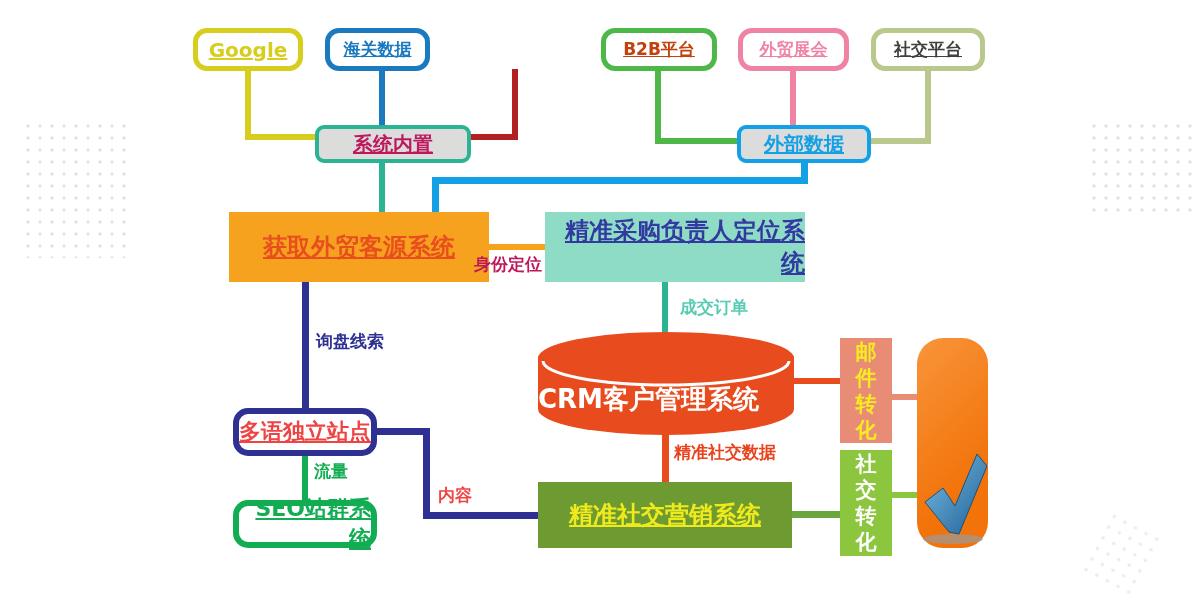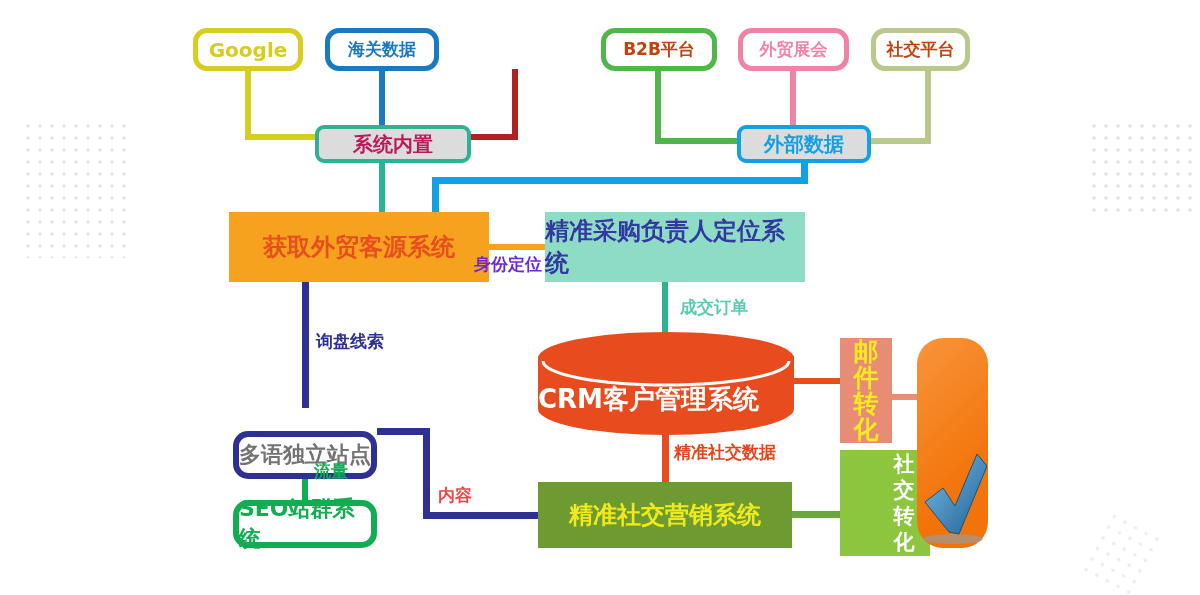--- a/index.html
+++ b/index.html
@@ -2,21 +2,21 @@
 <html><head>
 <meta charset="utf-8">
 <style>
   html,body{margin:0;padding:0;background:#ffffff;}
   body{width:1200px;height:595px;overflow:hidden;
        font-family:"DejaVu Sans","Liberation Sans",sans-serif;}
   .canvas{position:relative;width:1200px;height:595px;background:#ffffff;}
 
   
   .node{position:absolute;box-sizing:border-box;display:flex;align-items:center;
-        justify-content:center;text-align:left;font-weight:bold;}
+        justify-content:center;text-align:right;font-weight:bold;text-decoration:underline;}
   .pill{height:43px;border-radius:14px;border:5px solid;background:#ffffff;font-size:17px;}
   .hub{height:38px;border-radius:9px;border:4px solid;background:#dcdcdc;font-size:20px;}
   .bigbox{font-size:24px;}
   .framed{background:#ffffff;border:6px solid;border-radius:15px;font-size:22px;}
 
   
   .seg{position:absolute;}
 
   
   .elabel{position:absolute;font-weight:bold;font-size:17px;white-space:nowrap;}
@@ -92,63 +92,63 @@
 
   <div class="seg" style="left:302px;top:282px;width:7px;height:126px;background:#2e3192;"></div>
 
   <div class="seg" style="left:377px;top:428px;width:53px;height:7px;background:#2e3192;"></div>
   <div class="seg" style="left:423px;top:428px;width:7px;height:91px;background:#2e3192;"></div>
   <div class="seg" style="left:423px;top:512px;width:115px;height:7px;background:#2e3192;"></div>
 
   <div class="seg" style="left:302px;top:456px;width:6px;height:44px;background:#12ad52;"></div>
 
   <div class="node pill" style="left:193px;top:28px;width:110px;border-color:#d6cd1e;color:#d6cd1e;font-size:20px;">Google</div>
-  <div class="node pill" style="left:325px;top:28px;width:114px;border-color:#1b79c0;color:#1b79c0;">海关数据</div>
+  <div class="node pill" style="left:325px;top:28px;width:105px;border-color:#1b79c0;color:#1b79c0;">海关数据</div>
   <div class="node pill" style="left:601px;top:28px;width:116px;border-color:#4db748;color:#c2410c;">B2B平台</div>
   <div class="node pill" style="left:738px;top:28px;width:111px;border-color:#f083a4;color:#f083a4;">外贸展会</div>
-  <div class="node pill" style="left:871px;top:28px;width:99px;border-color:#b8c98b;color:#c2410c;">社交平台</div>
+  <div class="node pill" style="left:871px;top:28px;width:114px;border-color:#b8c98b;color:#404040;">社交平台</div>
 
   <div class="node hub" style="left:315px;top:125px;width:156px;border-color:#2cb394;color:#be185d;">系统内置</div>
   <div class="node hub" style="left:737px;top:125px;width:134px;border-color:#14a0e4;color:#14a0e4;">外部数据</div>
 
   <div class="node bigbox" style="left:205px;top:212px;width:260px;height:70px;background:#f6a21f;color:#e84e1e;margin-left:24px;">获取外贸客源系统</div>
   <div class="node bigbox" style="left:545px;top:212px;width:260px;height:70px;background:#8edcc6;color:#3339a0;">精准采购负责人定位系统</div>
   <div class="node bigbox" style="left:538px;top:482px;width:254px;height:66px;background:#6d9b31;color:#f0ea1c;">精准社交营销系统</div>
 
   <div class="cylinder">
     <svg width="256" height="103" viewBox="0 0 256 103">
       <path d="M0,26 a128,26 0 0 1 256,0 L256,77 a128,26 0 0 1 -256,0 Z" fill="#e84b1d"></path>
       <path d="M5,29 a123,24 0 0 0 246,0" fill="none" stroke="#ffffff" stroke-width="3"></path>
     </svg>
     <div class="cyl-label">CRM客户管理系统</div>
   </div>
 
-  <div class="node framed" style="left:233px;top:408px;width:144px;height:48px;border-color:#2e3192;color:#737373;margin-top:23px;">多语独立站点</div>
+  <div class="node framed" style="left:233px;top:408px;width:144px;height:48px;border-color:#2e3192;color:#ef4444;">多语独立站点</div>
   <div class="node framed" style="left:233px;top:500px;width:144px;height:48px;border-color:#12ad52;color:#12ad52;">SEO站群系统</div>
 
   <div class="convbox" style="top:338px;height:105px;background:#e98c76;">
-    <div class="vtext" style="color:#f7ec1f;font-size:25px;line-height:26px;">邮件转化</div>
+    <div class="vtext" style="color:#f7ec1f;font-size:21px;line-height:26px;">邮件转化</div>
   </div>
-  <div class="convbox" style="top:450px;height:106px;background:#8cc63e;padding-left:38px;">
+  <div class="convbox" style="top:450px;height:106px;background:#8cc63e;">
     <div class="vtext" style="color:#ffffff;font-size:21px;line-height:26px;">社交转化</div>
   </div>
 
   <div class="dealbox">
     <svg class="deal-check" width="68" height="100" viewBox="0 0 68 100">
       <defs>
         <linearGradient id="chk" x1="0" y1="0" x2="1" y2="1">
           <stop offset="0" stop-color="#7cc0e8"></stop>
           <stop offset="1" stop-color="#1d5e93"></stop>
         </linearGradient>
       </defs>
       <ellipse cx="34" cy="93" rx="30" ry="5" fill="#9a9a9a" opacity="0.7"></ellipse>
       <polygon points="6,56 24,42 36,60 58,8 68,20 40,88 30,86" fill="url(#chk)" stroke="#17527f" stroke-width="1"></polygon>
     </svg>
   </div>
 
-  <div class="elabel" style="left:474px;top:253px;color:#6d28d9;">身份定位</div>
+  <div class="elabel" style="left:474px;top:253px;color:#be185d;">身份定位</div>
   <div class="elabel" style="left:680px;top:296px;color:#57cbb4;">成交订单</div>
   <div class="elabel" style="left:316px;top:330px;color:#2e3192;">询盘线索</div>
   <div class="elabel" style="left:314px;top:460px;color:#12ad52;">流量</div>
   <div class="elabel" style="left:438px;top:484px;color:#ef4444;">内容</div>
   <div class="elabel" style="left:674px;top:441px;color:#e8431c;">精准社交数据</div>
 
 </div>
 
 </body></html>

